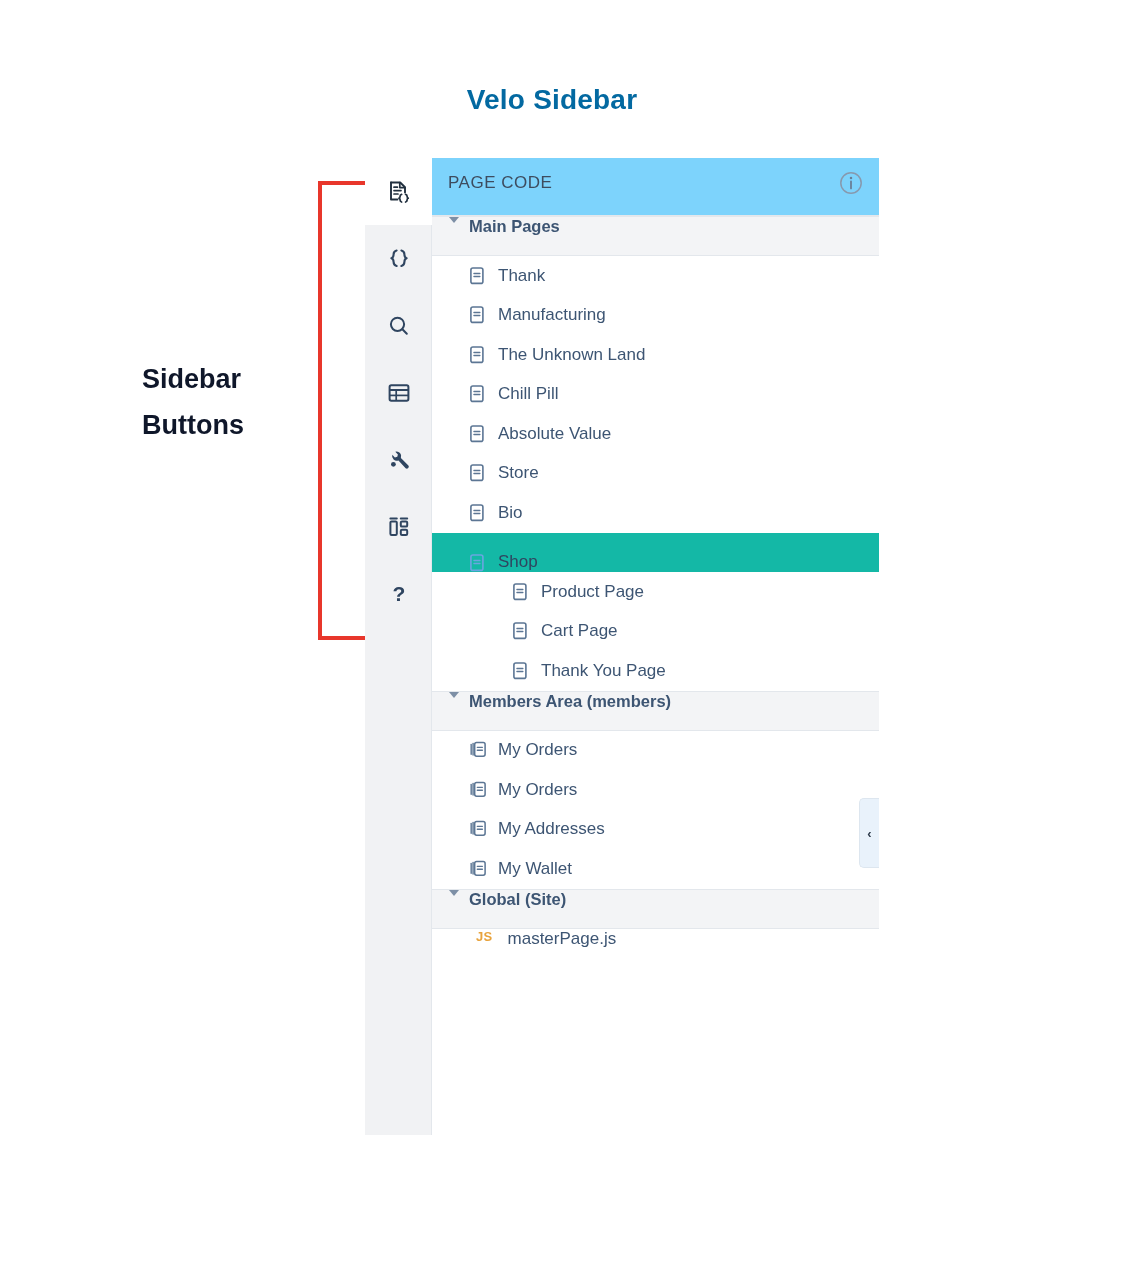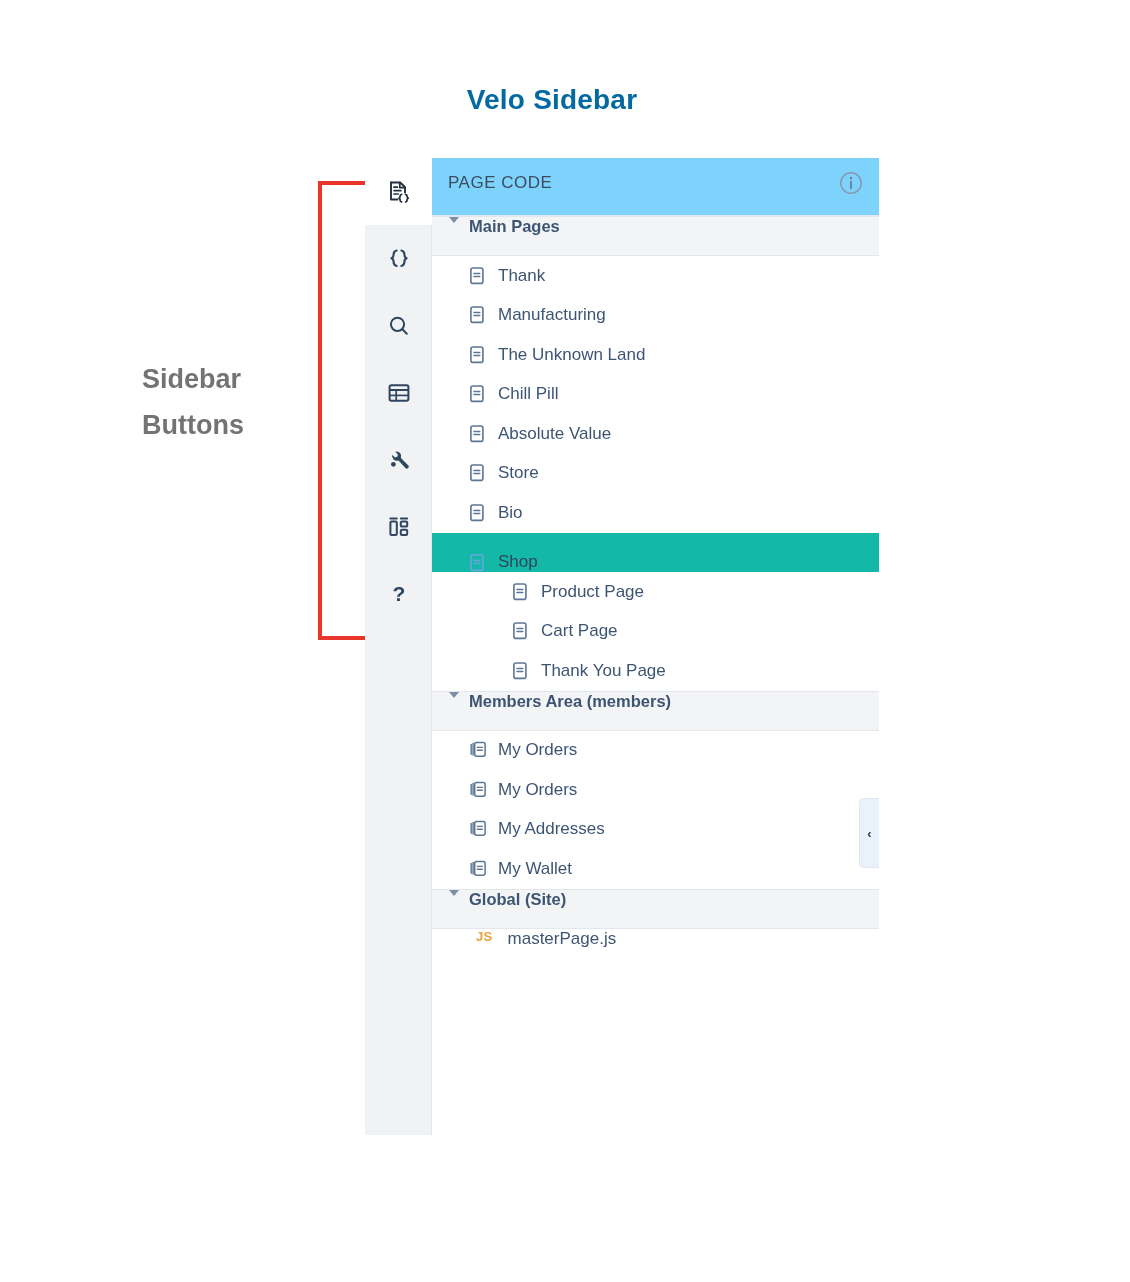--- a/index.html
+++ b/index.html
@@ -14,21 +14,21 @@
 
   
   .anno-title {
     position: absolute; left: 0; top: 84px; width: 1104px;
     text-align: center;
     font-size: 28px; font-weight: bold; color: #0369a1;
     letter-spacing: .2px;
   }
   .anno-side {
     position: absolute; left: 142px; top: 356px; width: 170px;
-    font-size: 27px; font-weight: bold; color: #737373;
+    font-size: 27px; font-weight: bold; color: #0f172a;
     line-height: 46px;
   }
   .anno-bracket {
     position: absolute; left: 318px; top: 181px;
     width: 62px; height: 459px;
     border: 4px solid #e8362b;
     border-right: none;
     background: transparent;
   }
 

